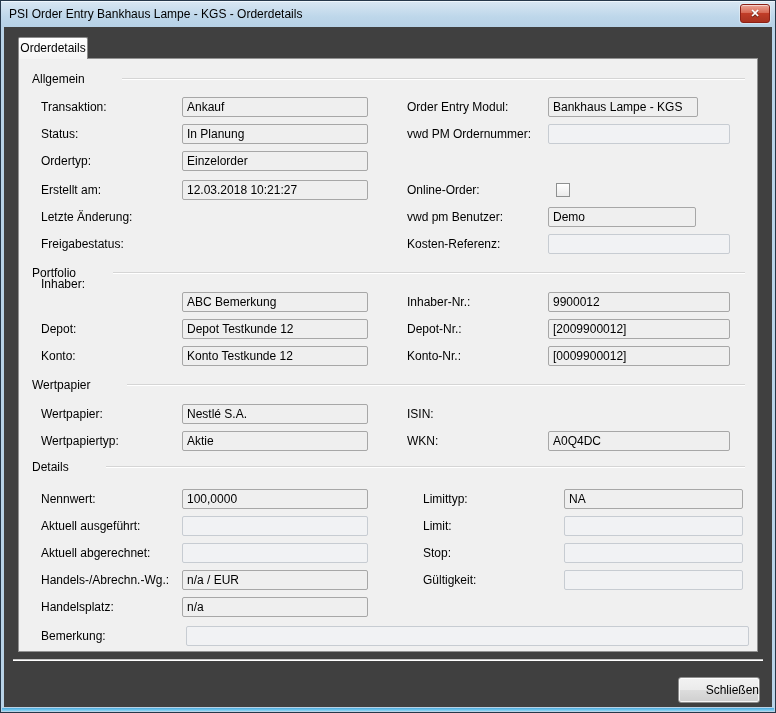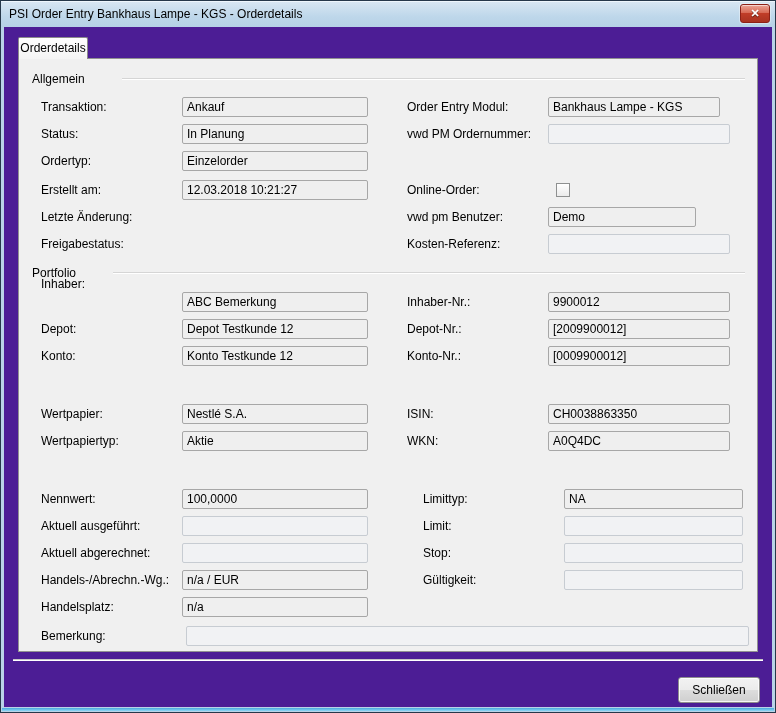--- a/index.html
+++ b/index.html
@@ -29,21 +29,21 @@
     position:absolute; top:3px; right:5px; width:30px; height:19px;
     border:1px solid #8c2016; border-radius:3px;
     background:linear-gradient(#eba496 0%, #d86a55 45%, #c23d28 46%, #b23категория 100%);
     background:linear-gradient(#eba496 0%, #d86a55 45%, #c23d28 46%, #a93321 100%);
     box-shadow:inset 0 1px 0 rgba(255,255,255,.55), 0 0 0 1px rgba(255,255,255,.35);
     color:#fff; text-align:center; line-height:17px; font-size:11px; font-weight:bold;
     text-shadow:0 1px 1px rgba(0,0,0,.55); cursor:default;
   }
   .client {
     position:absolute; left:3px; right:3px; top:26px; bottom:5px;
-    background:#4c1d95;
+    background:#404040;
     padding-left:32px;
   }
   .tab {
     position:absolute; left:14px; top:10px; width:70px; height:22px;
     background:linear-gradient(#ffffff,#f4f4f4);
     border:1px solid #8c8c8c; border-bottom:none;
     border-radius:2px 2px 0 0;
     text-align:center; line-height:21px; z-index:2;
   }
   .tabpanel {
@@ -75,21 +75,21 @@
   }
   .separator {
     position:absolute; left:9px; right:9px; top:632px; height:0;
     border-top:1px solid #c6c6c6; border-bottom:1px solid #ffffff;
   }
   .btn {
     position:absolute; left:674px; top:650px; width:82px; height:26px;
     border:1px solid #8e8e8e; border-radius:3px;
     background:linear-gradient(#f2f2f2 0%, #ebebeb 49%, #dddddd 50%, #cfcfcf 100%);
     box-shadow:inset 0 0 0 1px rgba(255,255,255,.8);
-    text-align:center; line-height:24px; cursor:default;
+    text-align:right; line-height:24px; cursor:default;
   }
 </style>
 </head>
 <body>
 
 <div class="window">
 
   <div class="titlebar">
     <div class="title-text">PSI Order Entry Bankhaus Lampe - KGS - Orderdetails</div>
     <div class="close-btn">✕</div>
@@ -102,21 +102,21 @@
     <div class="tabpanel">
 
       <div class="group-head" style="top:13px">
         <span class="group-title">Allgemein</span>
         <div class="group-line"></div>
       </div>
 
       <div class="lbl" style="left:22px; top:38px">Transaktion:</div>
       <div class="fld" style="left:163px; top:38px">Ankauf</div>
       <div class="lbl" style="left:388px; top:38px">Order Entry Modul:</div>
-      <div class="fld" style="left:529px; top:38px; width:172px">Bankhaus Lampe - KGS</div>
+      <div class="fld" style="left:529px; top:38px; width:150px">Bankhaus Lampe - KGS</div>
 
       <div class="lbl" style="left:22px; top:65px">Status:</div>
       <div class="fld" style="left:163px; top:65px">In Planung</div>
       <div class="lbl" style="left:388px; top:65px">vwd PM Ordernummer:</div>
       <div class="fld dis" style="left:529px; top:65px; width:182px"></div>
 
       <div class="lbl" style="left:22px; top:92px">Ordertyp:</div>
       <div class="fld" style="left:163px; top:92px">Einzelorder</div>
 
       <div class="lbl" style="left:22px; top:121px">Erstellt am:</div>
@@ -145,31 +145,38 @@
       <div class="lbl" style="left:22px; top:260px">Depot:</div>
       <div class="fld" style="left:163px; top:260px">Depot Testkunde 12</div>
       <div class="lbl" style="left:388px; top:260px">Depot-Nr.:</div>
       <div class="fld" style="left:529px; top:260px; width:182px">[2009900012]</div>
 
       <div class="lbl" style="left:22px; top:287px">Konto:</div>
       <div class="fld" style="left:163px; top:287px">Konto Testkunde 12</div>
       <div class="lbl" style="left:388px; top:287px">Konto-Nr.:</div>
       <div class="fld" style="left:529px; top:287px; width:182px">[0009900012]</div>
 
+      <div class="group-head" style="top:319px">
+        <span class="group-title">Wertpapier</span>
+        <div class="group-line"></div>
+      </div>
 
       <div class="lbl" style="left:22px; top:345px">Wertpapier:</div>
       <div class="fld" style="left:163px; top:345px">Nestlé S.A.</div>
       <div class="lbl" style="left:388px; top:345px">ISIN:</div>
-      <div class="fld" style="left:529px; top:345px; width:182px">CH0038863350</div>
 
       <div class="lbl" style="left:22px; top:372px">Wertpapiertyp:</div>
       <div class="fld" style="left:163px; top:372px">Aktie</div>
       <div class="lbl" style="left:388px; top:372px">WKN:</div>
       <div class="fld" style="left:529px; top:372px; width:182px">A0Q4DC</div>
 
+      <div class="group-head" style="top:401px">
+        <span class="group-title">Details</span>
+        <div class="group-line"></div>
+      </div>
 
       <div class="lbl" style="left:22px; top:430px">Nennwert:</div>
       <div class="fld" style="left:163px; top:430px">100,0000</div>
       <div class="lbl" style="left:404px; top:430px">Limittyp:</div>
       <div class="fld" style="left:545px; top:430px; width:179px">NA</div>
 
       <div class="lbl" style="left:22px; top:457px">Aktuell ausgeführt:</div>
       <div class="fld dis" style="left:163px; top:457px"></div>
       <div class="lbl" style="left:404px; top:457px">Limit:</div>
       <div class="fld dis" style="left:545px; top:457px; width:179px"></div>

